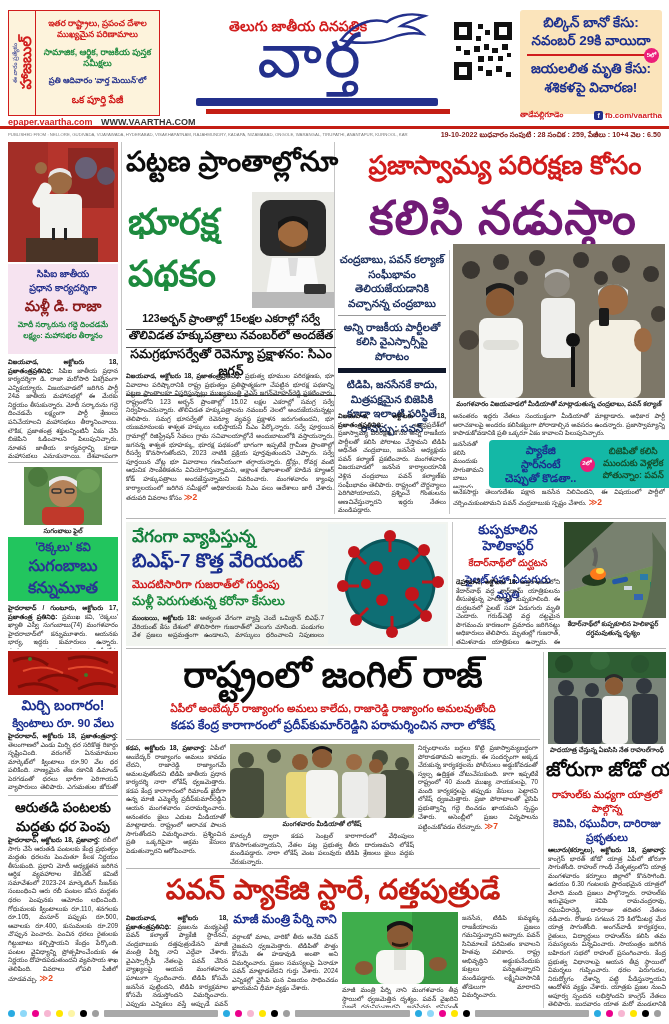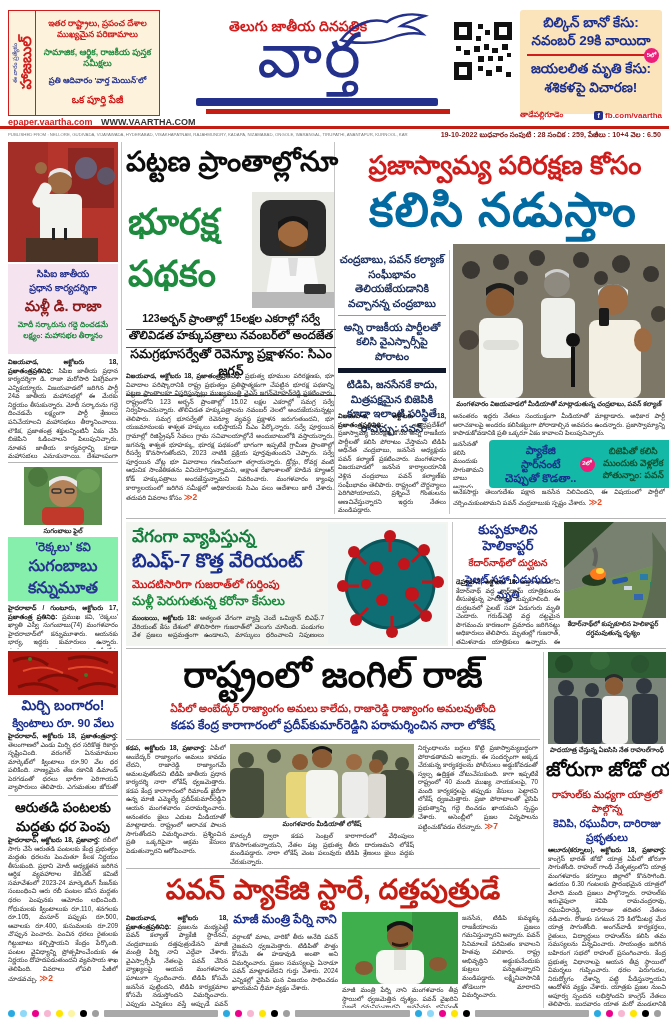--- a/index.html
+++ b/index.html
@@ -163,21 +163,21 @@
       <circle cx="14" cy="10" r="10" fill="#4c7a3e"></circle>
         <circle cx="64" cy="14" r="12" fill="#6fa05a"></circle>
       <circle cx="39" cy="26" r="14" fill="#b5835a"></circle>
       <path d="M25 20 Q39 6 53 20 L53 14 Q39 4 25 14 Z" fill="#e9e9e9"></path>
       <rect x="28" y="22" width="9" height="4" rx="2" fill="none" stroke="#333" stroke-width="1.4"></rect>
       <rect x="41" y="22" width="9" height="4" rx="2" fill="none" stroke="#333" stroke-width="1.4"></rect>
       <rect x="18" y="40" width="42" height="18" rx="5" fill="#c0392b"></rect>
     </svg>
   </div>
   <div class="abs cap" style="left:8px;top:527px;width:110px;">సుగంబాబు ఫైల్</div>
-  <div class="abs" style="left:8px;top:537px;width:110px;height:64px;background:#86efac;text-align:center;padding-top:3px;box-sizing:border-box;">
+  <div class="abs" style="left:8px;top:537px;width:110px;height:64px;background:#22c55e;text-align:center;padding-top:3px;box-sizing:border-box;">
     <div style="color:#283593;font-weight:bold;font-size:12px;">'రెక్కలు' కవి</div>
     <div style="color:#283593;font-weight:bold;font-size:16px;">సుగంబాబు</div>
     <div style="color:#283593;font-weight:bold;font-size:16px;">కన్నుమూత</div>
   </div>
   <div class="abs tiny" style="left:8px;top:604px;width:110px;height:45px;">
     <span class="dl">హైదరాబాద్ / గుంటూరు, అక్టోబరు 17, ప్రజాతంత్ర ప్రతినిధి:</span>
     <span>ప్రముఖ కవి, 'రెక్కలు' ఖ్యాతి ఎస్వీ సుగంబాబు(74) మంగళవారం హైదరాబాద్‌లో కన్నుమూశారు. ఆయనకు భార్య, ఇద్దరు కుమారులు ఉన్నారు. సుగంబాబు మృతి పట్ల సాహితీలోకం దిగ్భ్రాంతి వ్యక్తం చేసింది. అంత్యక్రియలు బుధవారం జరగనున్నాయి.</span>
     
   </div>
 
@@ -240,21 +240,21 @@
   <div class="abs center" style="left:126px;top:312px;width:210px;font-size:10.5px;font-weight:bold;border-bottom:1px solid #555;padding-bottom:2px;">123అర్బన్ ప్రాంతాల్లో 15లక్షల ఎకరాల్లో సర్వే</div>
   <div class="abs center" style="left:126px;top:329px;width:210px;font-size:11.5px;font-weight:bold;border-bottom:1px solid #555;padding-bottom:2px;">తొలివిడత హక్కుపత్రాలు నవంబర్‌లో అందజేత</div>
   <div class="abs center" style="left:126px;top:347px;width:210px;font-size:12.5px;font-weight:bold;border-bottom:1.5px solid #333;padding-bottom:14px;">సమగ్రభూసర్వేతో రెవెన్యూ ప్రక్షాళనం: సిఎం జగన్</div>
   <div class="abs tiny" style="left:126px;top:372px;width:208px;height:140px;">
     <span class="dl">విజయవాడ, అక్టోబరు 18, ప్రజాతంత్రప్రతినిధి:</span>
     <span>ప్రభుత్వ భూముల పరిరక్షణకు, భూ వివాదాల పరిష్కారానికి రాష్ట్ర ప్రభుత్వం ప్రతిష్ఠాత్మకంగా చేపట్టిన భూరక్ష పథకాన్ని పట్టణ ప్రాంతాలకూ విస్తరిస్తున్నట్లు ముఖ్యమంత్రి వైఎస్ జగన్‌మోహన్‌రెడ్డి ప్రకటించారు. రాష్ట్రంలోని 123 అర్బన్ ప్రాంతాల్లో 15.02 లక్షల ఎకరాల్లో సమగ్ర సర్వే నిర్వహించనున్నారు. తొలివిడత హక్కుపత్రాలను నవంబర్ నెలలో అందజేయనున్నట్లు తెలిపారు. సమగ్ర భూసర్వేతో రెవెన్యూ వ్యవస్థ ప్రక్షాళన జరుగుతుందని, భూ యజమానులకు శాశ్వత హక్కులు లభిస్తాయని సిఎం పేర్కొన్నారు. సర్వే పూర్తయిన గ్రామాల్లో రిజిస్ట్రేషన్ సేవలు గ్రామ సచివాలయాల్లోనే అందుబాటులోకి వస్తాయన్నారు. జగనన్న శాశ్వత భూహక్కు, భూరక్ష పథకంలో భాగంగా ఇప్పటికే గ్రామీణ ప్రాంతాల్లో రీసర్వే కొనసాగుతోందని, 2023 నాటికి ప్రక్రియ పూర్తవుతుందని చెప్పారు. సర్వే పూర్తయిన చోట్ల భూ వివాదాలు గణనీయంగా తగ్గాయన్నారు. డ్రోన్లు, రోవర్ల వంటి ఆధునిక సాంకేతికతను వినియోగిస్తున్నామని, అక్షాంశ రేఖాంశాలతో కూడిన క్యూఆర్ కోడ్ హక్కుపత్రాలు అందజేస్తున్నామని వివరించారు. మంగళవారం క్యాంపు కార్యాలయంలో జరిగిన సమీక్షలో అధికారులకు సిఎం పలు ఆదేశాలు జారీ చేశారు. తదుపరి వివరాల కోసం</span>
     <span class="more">≫</span><span class="more">2</span>
   </div>
 
   <div class="abs center nowrap" style="left:345px;top:150px;width:320px;font-size:26px;font-weight:bold;color:#d11c1c;">ప్రజాస్వామ్య పరిరక్షణ కోసం</div>
-  <div class="abs center nowrap" style="left:338px;top:182px;width:330px;font-size:47px;font-weight:bold;color:#0369a1;letter-spacing:1px;">కలిసి నడుస్తాం</div>
+  <div class="abs center nowrap" style="left:338px;top:190px;width:330px;font-size:47px;font-weight:bold;color:#701a75;letter-spacing:1px;">కలిసి నడుస్తాం</div>
   <div class="abs" style="left:338px;top:252px;width:108px;">
     <div class="center" style="font-size:10.5px;font-weight:bold;color:#1c2f5e;line-height:1.4;border-bottom:1px solid #999;padding-bottom:4px;">చంద్రబాబు, పవన్ కల్యాణ్ సంఘీభావం తెలియజేయడానికి వచ్చానన్న చంద్రబాబు</div>
     <div class="center" style="font-size:10.5px;font-weight:bold;color:#1c2f5e;line-height:1.4;border-bottom:5px solid #0f172a;padding:4px 0;">అన్ని రాజకీయ పార్టీలతో కలిసి వైఎస్పార్సీపై పోరాటం</div>
     <div class="center" style="font-size:10.5px;font-weight:bold;color:#1c2f5e;line-height:1.4;padding-top:4px;">టిడిపి, జనసేనకే కాదు, మిత్రపక్షమైన బిజెపికి కూడా ఇలాంటి పరిస్థితే రావొచ్చు: పవన్</div>
   </div>
   <div class="ph" style="left:453px;top:244px;width:212px;height:154px;">
     <svg width="212" height="154" viewBox="0 0 212 154">
       <rect width="212" height="154" fill="#7d7768"></rect>
       <g fill="#3a3631">
         <circle cx="18" cy="26" r="9"></circle>

